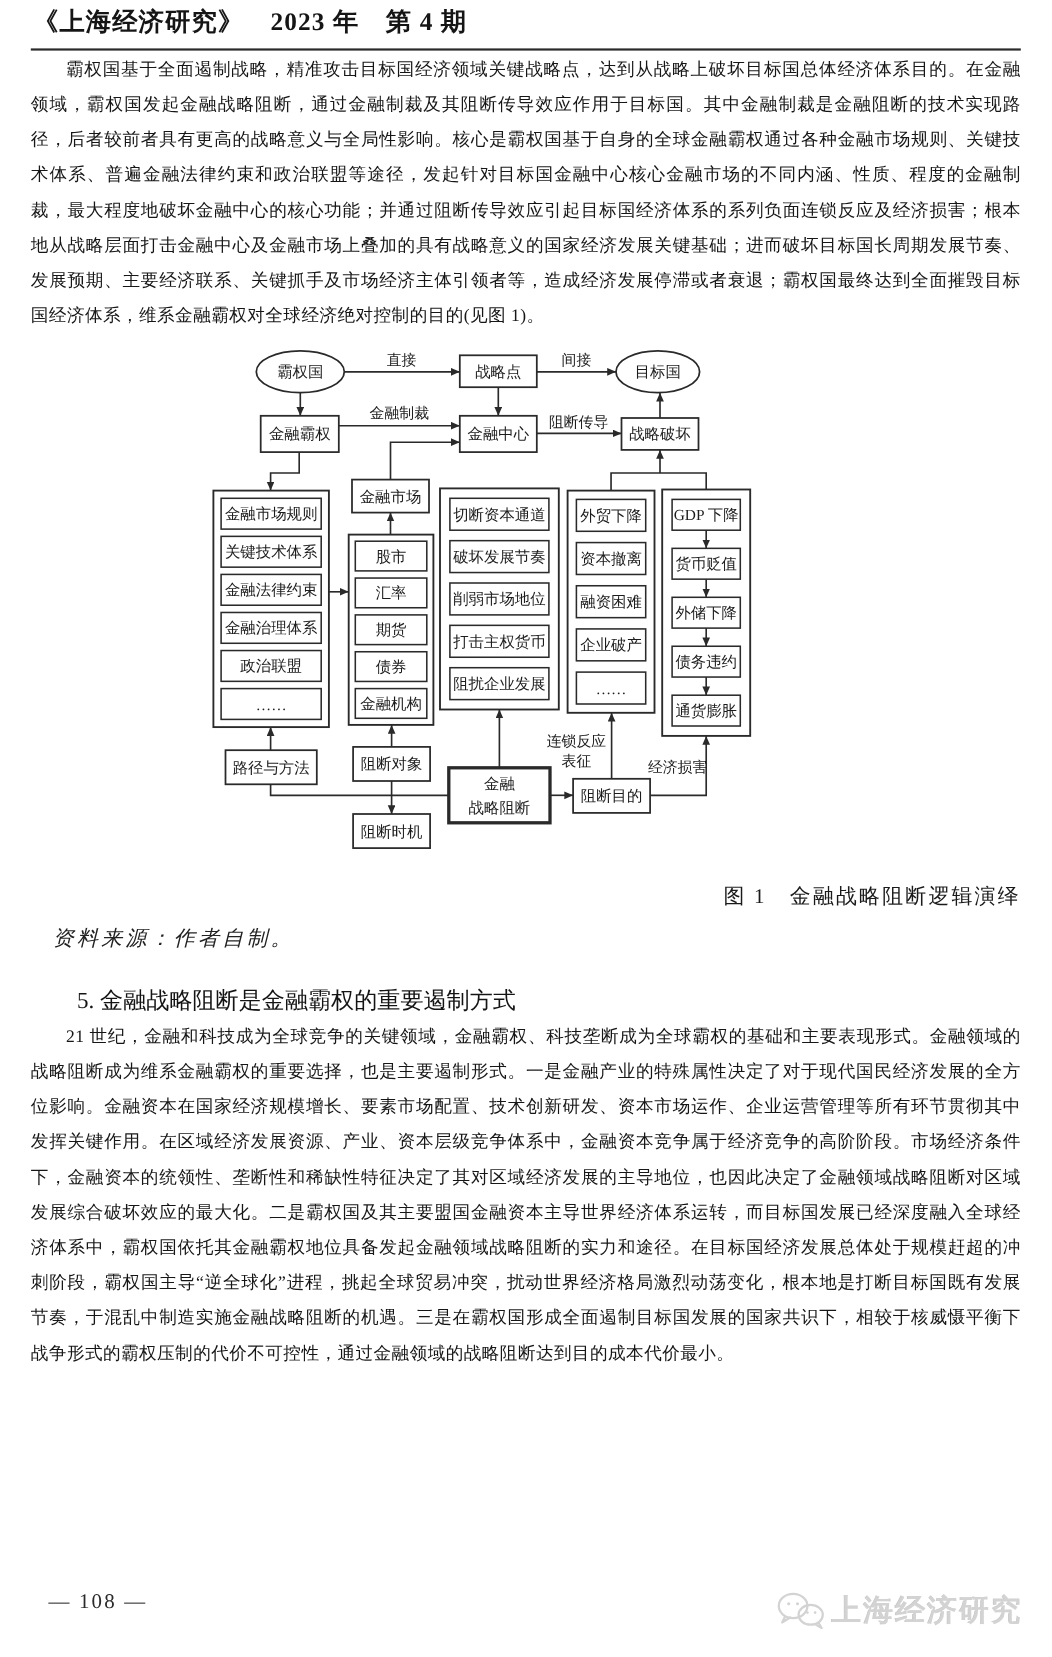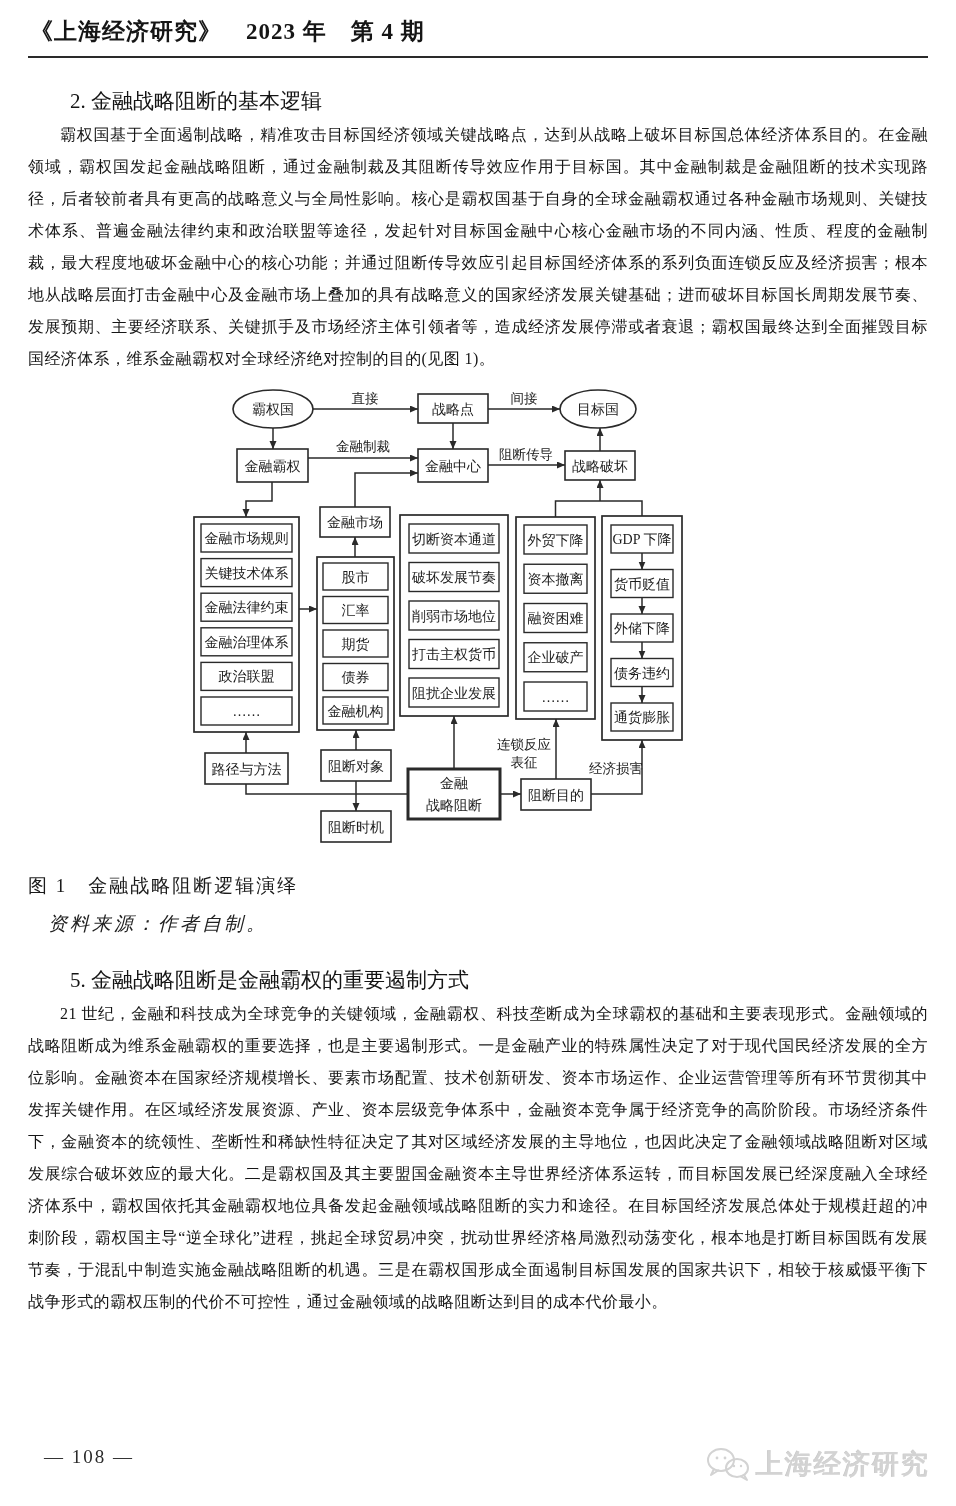--- a/index.html
+++ b/index.html
@@ -1,21 +1,21 @@
 <!DOCTYPE html>
 <html><head>
 <meta charset="utf-8">
 <style>
   html,body{margin:0;padding:0;background:#ffffff;}
   .page{
     position:relative;
     width:956px;height:1506px;
     background:#ffffff;
     box-sizing:border-box;
-    padding:16px 28px 0 28px;
+    padding:4px 28px 0 28px;
     font-family:"Liberation Serif", serif;
     color:#111;
     overflow:hidden;
   }
   .journal-header{
     font-size:23px;
     font-weight:bold;
     letter-spacing:1px;
     color:#151515;
     padding-left:2px;
@@ -40,21 +40,21 @@
     text-align:justify;
     text-indent:2em;
     color:#161616;
   }
   .figure-wrap{
     margin-top:6px;
   }
   .figure-wrap svg{display:block;margin:0 auto;}
   .figure-caption{
     margin-top:12px;
-    text-align:left;
+    text-align:right;
     font-size:19px;
     letter-spacing:2px;
     color:#1a1a1a;
   }
   .source-note{
     margin-top:12px;
     padding-left:20px;
     font-size:19px;
     font-style:italic;
     letter-spacing:3px;
@@ -80,21 +80,20 @@
   }
 </style>
 </head>
 <body>
 
 <div class="page">
 
   <div class="journal-header">《上海经济研究》　2023 年　第 4 期</div>
   <hr class="header-rule">
 
-  <p class="sec-heading">2. 金融战略阻断的基本逻辑</p>
   <p class="para">霸权国基于全面遏制战略，精准攻击目标国经济领域关键战略点，达到从战略上破坏目标国总体经济体系目的。在金融领域，霸权国发起金融战略阻断，通过金融制裁及其阻断传导效应作用于目标国。其中金融制裁是金融阻断的技术实现路径，后者较前者具有更高的战略意义与全局性影响。核心是霸权国基于自身的全球金融霸权通过各种金融市场规则、关键技术体系、普遍金融法律约束和政治联盟等途径，发起针对目标国金融中心核心金融市场的不同内涵、性质、程度的金融制裁，最大程度地破坏金融中心的核心功能；并通过阻断传导效应引起目标国经济体系的系列负面连锁反应及经济损害；根本地从战略层面打击金融中心及金融市场上叠加的具有战略意义的国家经济发展关键基础；进而破坏目标国长周期发展节奏、发展预期、主要经济联系、关键抓手及市场经济主体引领者等，造成经济发展停滞或者衰退；霸权国最终达到全面摧毁目标国经济体系，维系金融霸权对全球经济绝对控制的目的(见图 1)。</p>
 
   <div class="figure-wrap">
     <svg id="diagram-svg" width="600" height="480" viewBox="0 0 600 480">
         <defs>
           <marker id="arw" markerWidth="9" markerHeight="8" refX="8" refY="3.5" orient="auto" markerUnits="userSpaceOnUse">
             <path d="M0,0 L8,3.5 L0,7 Z" fill="#2a2a2a"></path>
           </marker>
         </defs>
         <path d="M135,28 L240,28" fill="none" stroke="#2a2a2a" stroke-width="1.5" marker-end="url(#arw)"></path>

